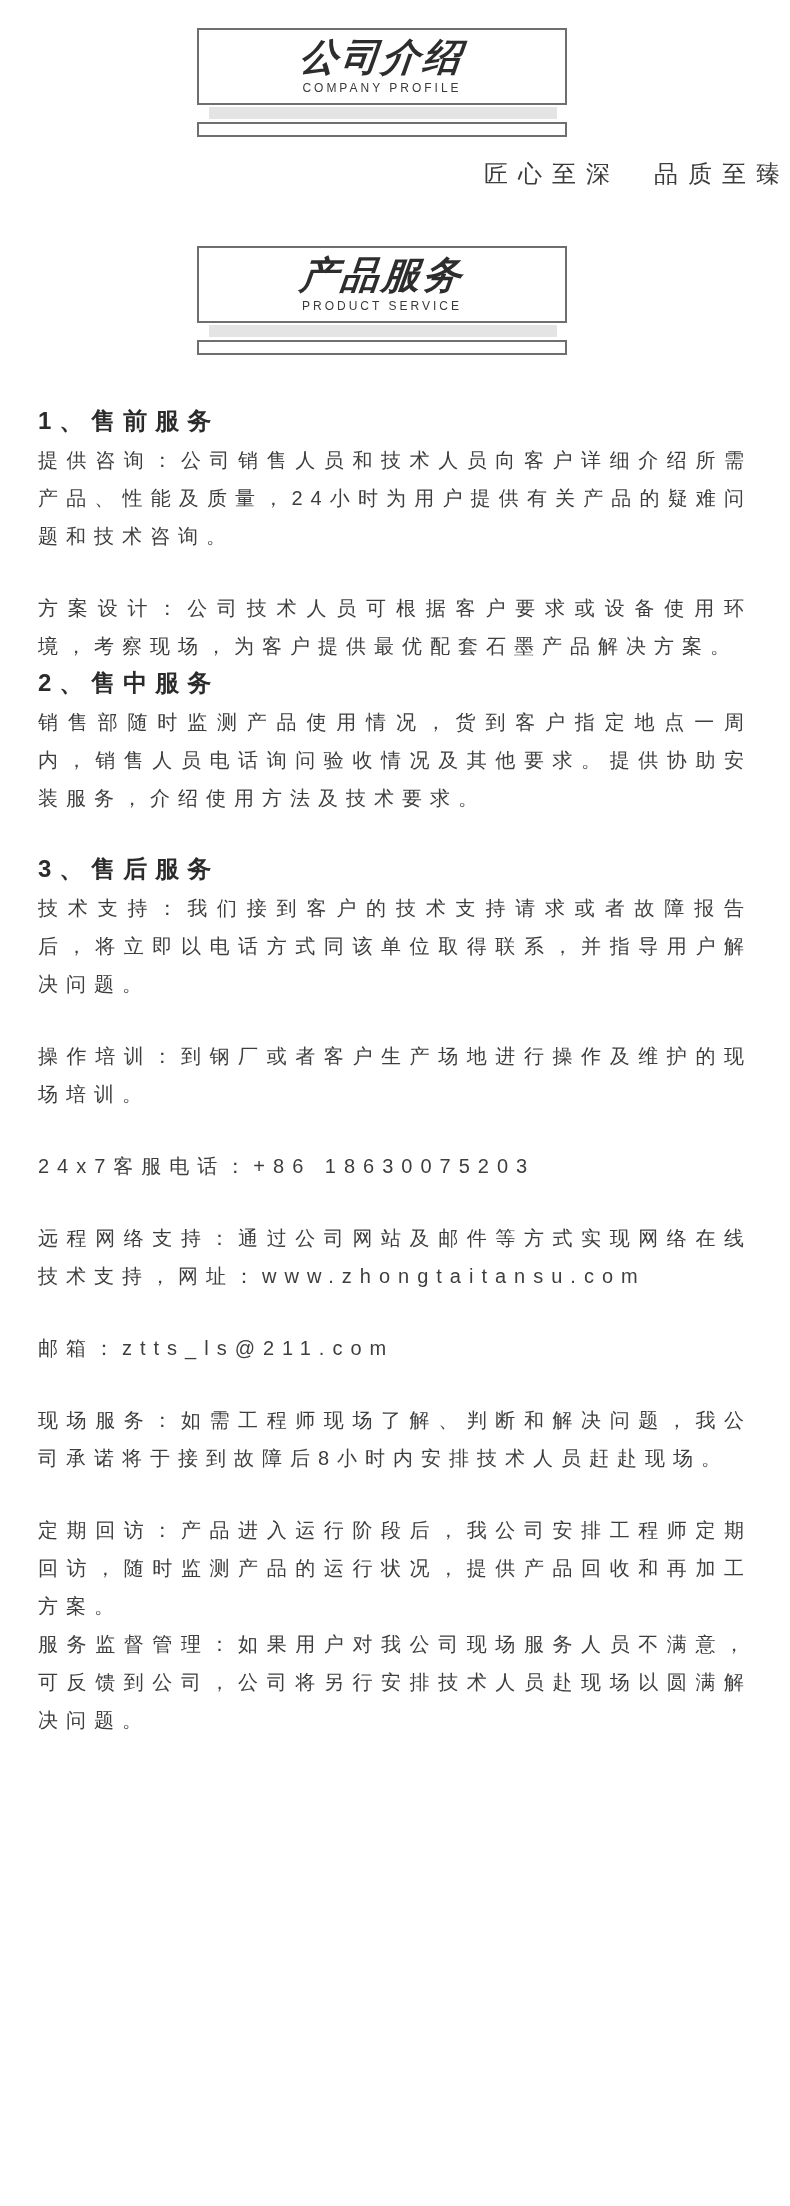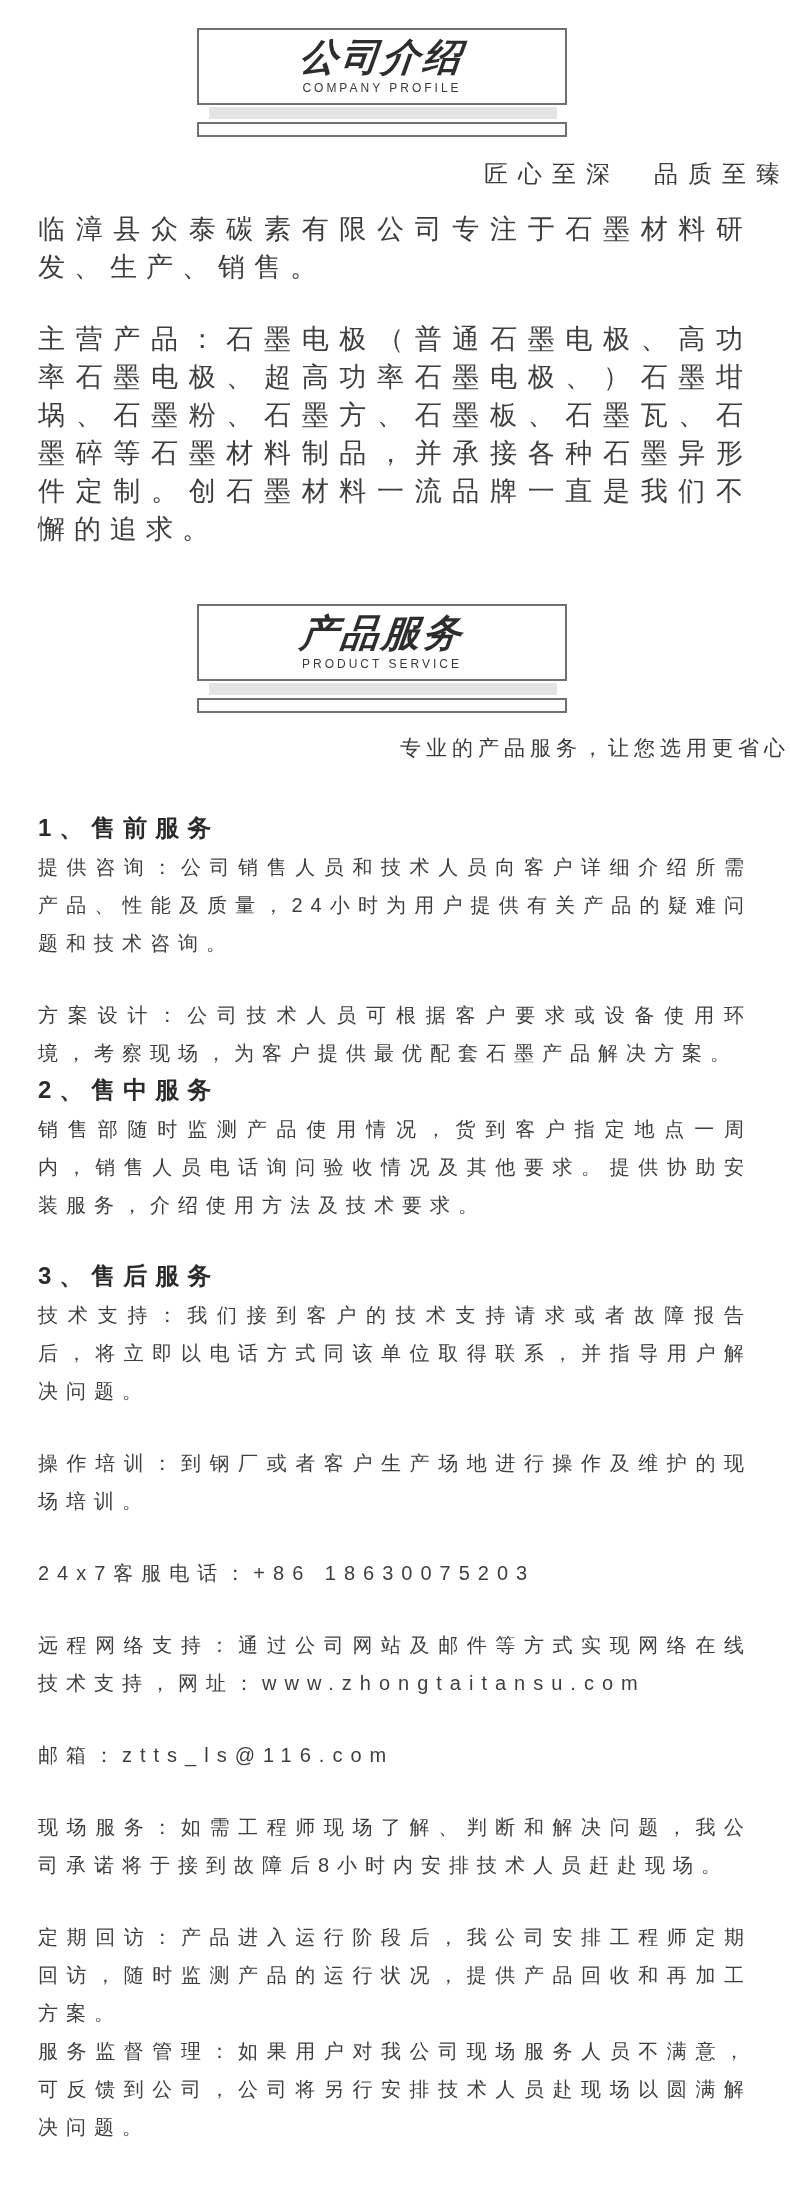--- a/index.html
+++ b/index.html
@@ -112,53 +112,48 @@
       <div class="banner-box">
         <div class="banner-title">公司介绍</div>
         <div class="banner-subtitle">COMPANY PROFILE</div>
       </div>
       <div class="banner-shadow"></div>
       <div class="banner-base"></div>
     </div>
 
     <div class="tagline tagline-lg">匠心至深　品质至臻</div>
 
-    <div class="content">
-      <p class="para-lg">临漳县众泰碳素有限公司专注于石墨材料研发、生产、销售。</p>
-      <p class="para-lg m0">主营产品：石墨电极（普通石墨电极、高功率石墨电极、超高功率石墨电极、）石墨坩埚、石墨粉、石墨方、石墨板、石墨瓦、石墨碎等石墨材料制品，并承接各种石墨异形件定制。创石墨材料一流品牌一直是我们不懈的追求。</p>
-    </div>
   </section>
 
   <section>
     <div class="banner service-banner">
       <div class="banner-box">
         <div class="banner-title">产品服务</div>
         <div class="banner-subtitle">PRODUCT SERVICE</div>
       </div>
       <div class="banner-shadow"></div>
       <div class="banner-base"></div>
     </div>
 
-    <div class="tagline tagline-sm">专业的产品服务，让您选用更省心</div>
 
     <div class="content service-content">
 
       <h2 class="svc-heading">1、售前服务</h2>
       <p class="para-sm">提供咨询：公司销售人员和技术人员向客户详细介绍所需产品、性能及质量，24小时为用户提供有关产品的疑难问题和技术咨询。</p>
       <p class="para-sm m0">方案设计：公司技术人员可根据客户要求或设备使用环境，考察现场，为客户提供最优配套石墨产品解决方案。</p>
 
       <h2 class="svc-heading">2、售中服务</h2>
       <p class="para-sm">销售部随时监测产品使用情况，货到客户指定地点一周内，销售人员电话询问验收情况及其他要求。提供协助安装服务，介绍使用方法及技术要求。</p>
 
       <h2 class="svc-heading">3、售后服务</h2>
       <p class="para-sm">技术支持：我们接到客户的技术支持请求或者故障报告后，将立即以电话方式同该单位取得联系，并指导用户解决问题。</p>
       <p class="para-sm">操作培训：到钢厂或者客户生产场地进行操作及维护的现场培训。</p>
       <p class="para-sm">24x7客服电话：+86 18630075203</p>
       <p class="para-sm">远程网络支持：通过公司网站及邮件等方式实现网络在线技术支持，网址：www.zhongtaitansu.com</p>
-      <p class="para-sm">邮箱：ztts_ls@116.com</p>
+      <p class="para-sm">邮箱：ztts_ls@211.com</p>
       <p class="para-sm">现场服务：如需工程师现场了解、判断和解决问题，我公司承诺将于接到故障后8小时内安排技术人员赶赴现场。</p>
       <p class="para-sm m0">定期回访：产品进入运行阶段后，我公司安排工程师定期回访，随时监测产品的运行状况，提供产品回收和再加工方案。</p>
       <p class="para-sm">服务监督管理：如果用户对我公司现场服务人员不满意，可反馈到公司，公司将另行安排技术人员赴现场以圆满解决问题。</p>
 
     </div>
   </section>
 
 </div>
 
 </body></html>

